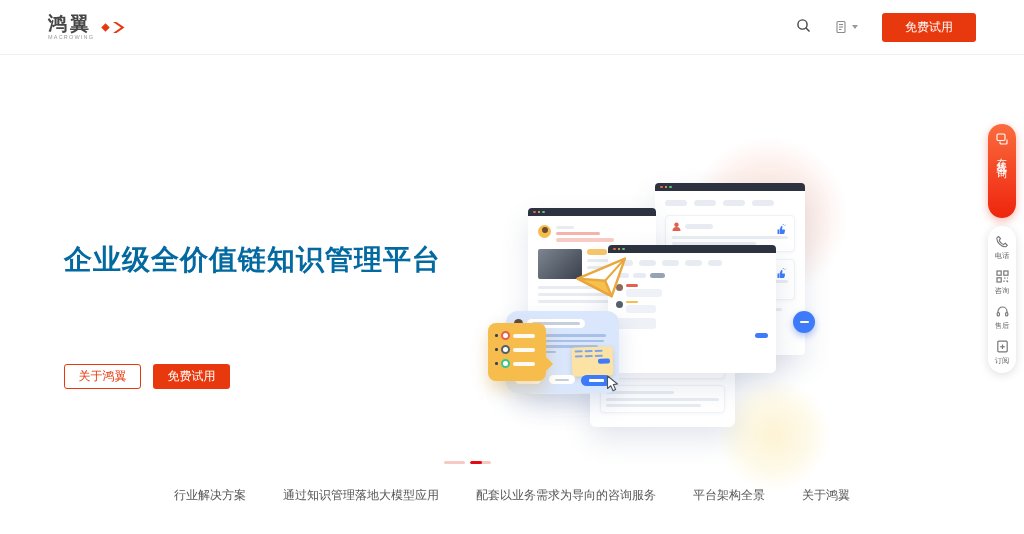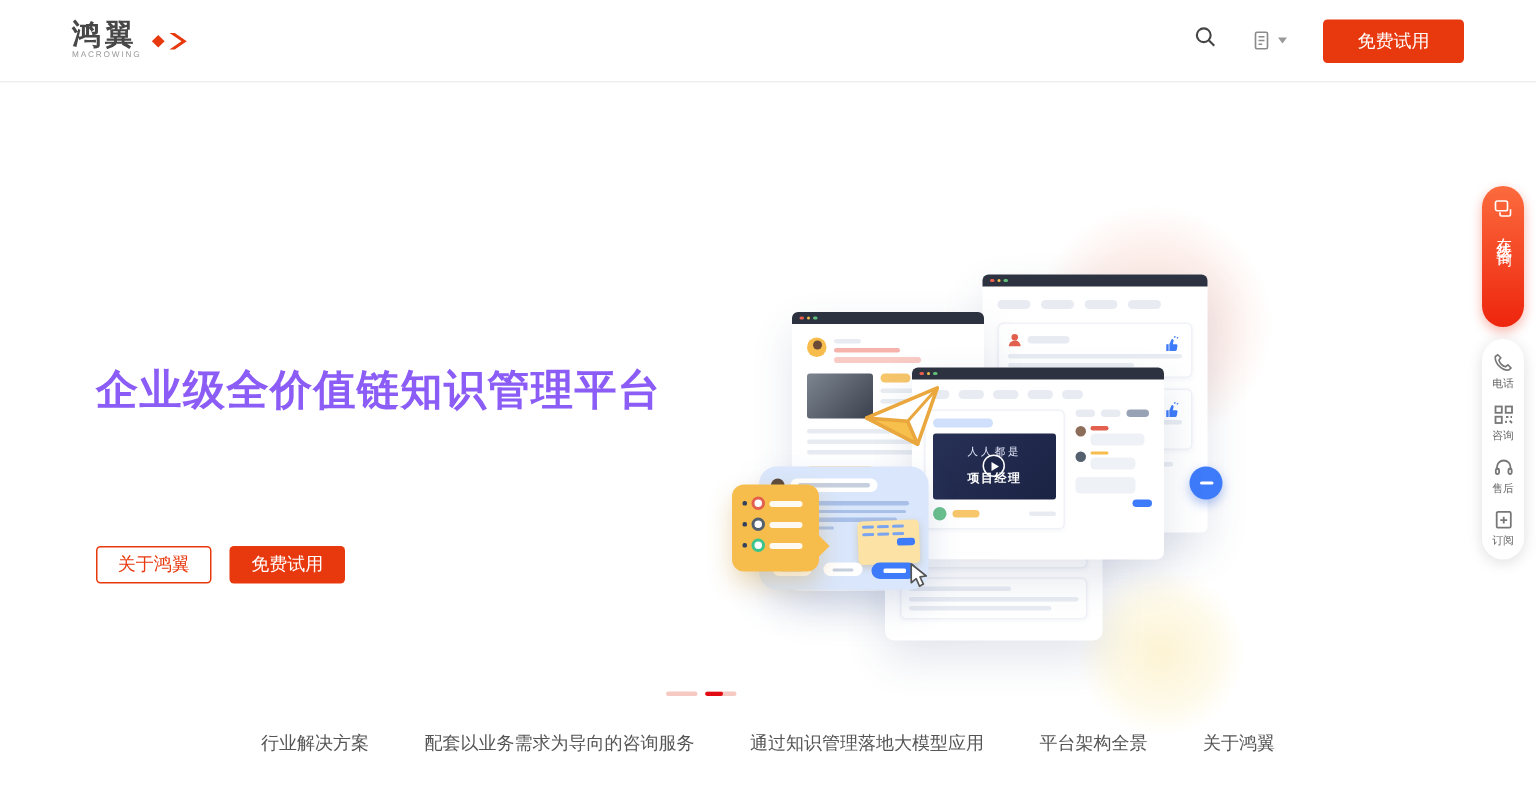--- a/index.html
+++ b/index.html
@@ -19,21 +19,21 @@
   .top-right { margin-left:auto; display:flex; align-items:center; gap:24px; }
   .lang-wrap { display:flex; align-items:center; gap:4px; }
   .caret { width:0; height:0; border-left:3.5px solid transparent;
     border-right:3.5px solid transparent; border-top:4px solid #999; }
   .btn-solid { background:#e8380d; color:#fff; font-size:12px; border:none;
     padding:6px 23px; border-radius:3px; cursor:pointer; }
 
   
   .hero { position:relative; height:428px; }
   .hero-title { position:absolute; left:64px; top:186px; font-size:28px;
-    font-weight:bold; color:#8b5cf6; letter-spacing:1px; }
+    font-weight:bold; color:#0369a1; letter-spacing:1px; }
   .hero-desc { position:absolute; left:64px; top:231px; width:352px;
     font-size:12.5px; color:#666; line-height:1.8; }
   .hero-btns { position:absolute; left:64px; top:309px; display:flex; gap:12px; }
   .btn-outline { width:77px; height:25px; line-height:23px; text-align:center;
     border:1px solid #e8380d; color:#e8380d; background:#fff; font-size:12px;
     border-radius:3px; cursor:pointer; }
   .btn-fill { width:77px; height:25px; line-height:25px; text-align:center;
     border:none; color:#fff; background:#e8380d; font-size:12px;
     border-radius:3px; cursor:pointer; }
 
@@ -308,33 +308,20 @@
         </div>
       <div style="padding:7px 8px;">
         <div class="flex" style="gap:6px;">
           <div class="pill" style="width:17px;"></div>
             <div class="pill" style="width:17px;"></div>
             <div class="pill" style="width:17px;"></div>
             <div class="pill" style="width:17px;"></div>
             <div class="pill" style="width:14px;"></div>
         </div>
         <div class="flex" style="gap:7px; margin-top:7px;">
-          <div class="card" style="width:94px; padding:5px;">
-            <div class="pill" style="width:40px; height:6px; background:#cfdffc;"></div>
-            <div class="video" style="width:82px; height:44px; margin-top:4px;">
-              <div class="v-line1">人人都是</div>
-              <div class="play"></div>
-              <div class="v-line2">项目经理</div>
-            </div>
-            <div class="flex" style="gap:4px; align-items:center; margin-top:5px;">
-              <div class="avatar" style="width:9px; height:9px; background:#69c08c;"></div>
-              <div class="pill" style="width:18px; height:5px; background:#f7c66a;"></div>
-              <div class="ln" style="width:18px; margin-left:auto;"></div>
-            </div>
-          </div>
           <div style="flex:1;">
             <div class="flex" style="gap:4px;">
               <div class="pill" style="width:13px; height:5px;"></div>
                 <div class="pill" style="width:13px; height:5px;"></div>
                 <div class="pill" style="width:15px; height:5px; background:#97a2b4;"></div>
             </div>
             <div class="flex" style="gap:3px; margin-top:6px; align-items:flex-start;">
               <div class="avatar" style="width:7px; height:7px; background:#8c6d5a;"></div>
               <div class="col" style="gap:2px;">
                 <div class="ln" style="width:12px; height:2.5px; background:#e2604d;"></div>
@@ -470,17 +457,17 @@
         <line x1="6.5" y1="4.5" x2="6.5" y2="9"></line>
           <line x1="4.2" y1="6.75" x2="8.8" y2="6.75"></line>
       </svg>
       <span class="tool-label">订阅</span>
     </div>
   </div>
 </aside>
 
 <nav class="foot-links">
   <span class="foot-link">行业解决方案</span>
+  <span class="foot-link">通过知识管理落地大模型应用</span>
   <span class="foot-link">配套以业务需求为导向的咨询服务</span>
-  <span class="foot-link">通过知识管理落地大模型应用</span>
   <span class="foot-link">平台架构全景</span>
   <span class="foot-link">关于鸿翼</span>
 </nav>
 
 </body></html>

